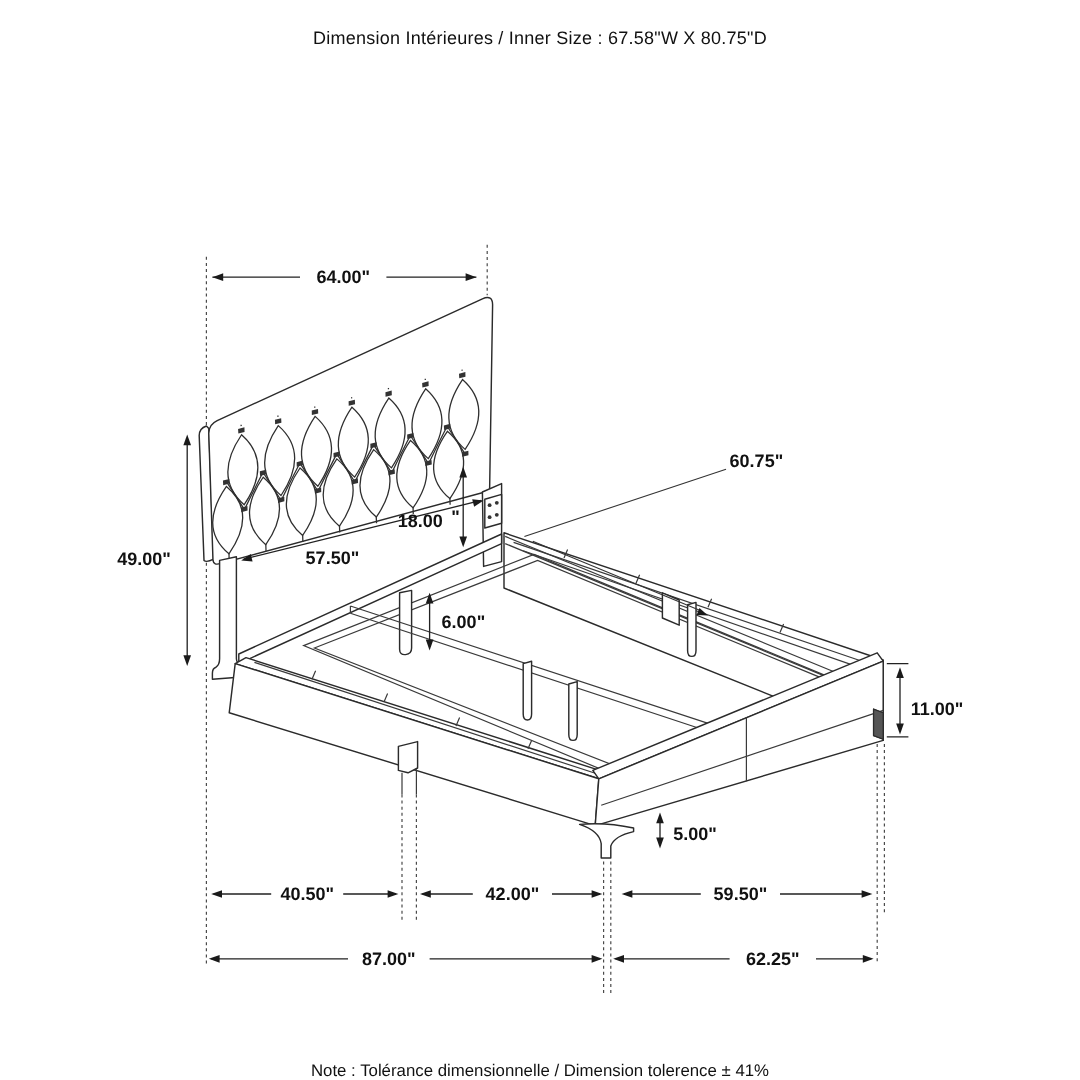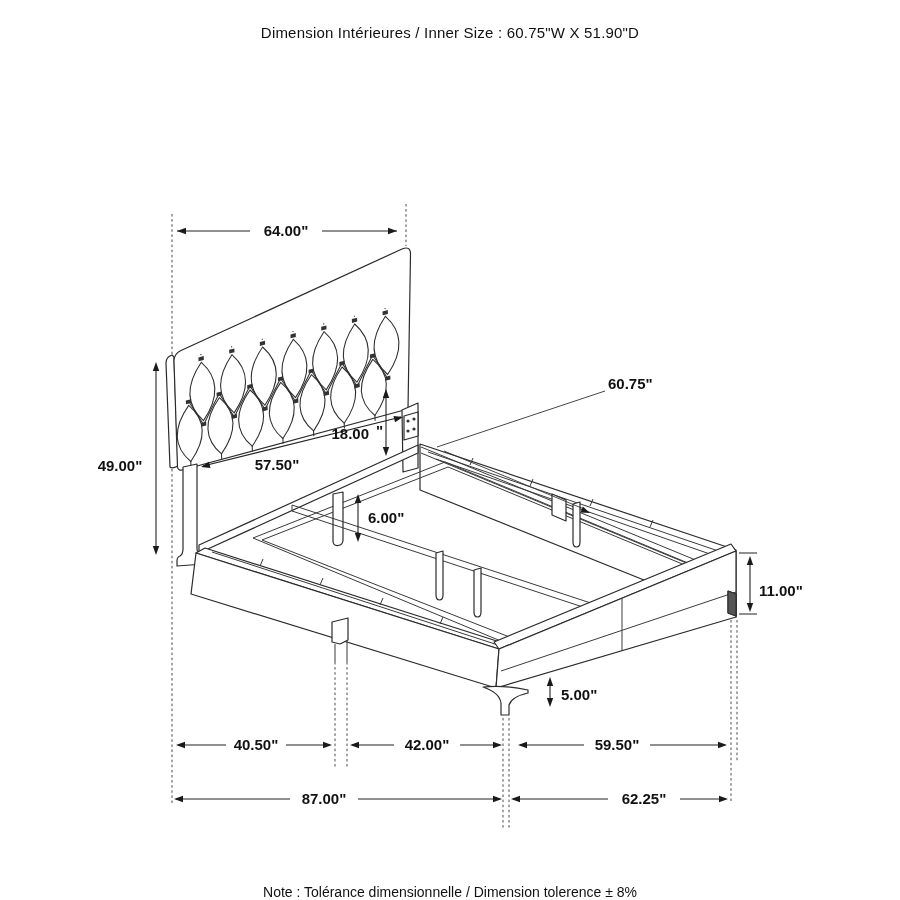--- a/index.html
+++ b/index.html
@@ -17,21 +17,21 @@
         font-family:"Liberation Sans",sans-serif;}
   #topnote{top:24px;font-size:15px;letter-spacing:.2px;}
   #botnote{top:884px;font-size:14px;}
   .tuftline{fill:none;stroke:#2f2f2f;stroke-width:1.05;}
   .btn{fill:#333;stroke:none;}
 </style>
 </head>
 <body>
 
 <div id="stage">
-  <div id="topnote" class="note">Dimension Intérieures / Inner Size : 60.75"W X 51.90"D</div>
+  <div id="topnote" class="note">Dimension Intérieures / Inner Size : 67.58"W X 80.75"D</div>
 
   <svg width="900" height="900" viewBox="0 0 900 900">
 
     <g>
       <path class="dash" d="M172,214 L172,803"></path>
       <path class="dash" d="M406,204 L406,246"></path>
       <path class="dash" d="M335,662 L335,768"></path>
       <path class="dash" d="M347,662 L347,768"></path>
       <path class="dash" d="M503,718 L503,828"></path>
       <path class="dash" d="M509,718 L509,828"></path>
@@ -244,14 +244,14 @@
       <text class="dlab" x="324" y="804" text-anchor="middle">87.00"</text>
     </g>
     <g>
       <path class="dim" d="M513,799 L608,799 M680,799 L726,799"></path>
       <polygon class="ah" points="511,799 520,795.8 520,802.2"></polygon>
       <polygon class="ah" points="728,799 719,795.8 719,802.2"></polygon>
       <text class="dlab" x="644" y="804" text-anchor="middle">62.25"</text>
     </g>
   </svg>
 
-  <div id="botnote" class="note">Note : Tolérance dimensionnelle / Dimension tolerence  ± 8%</div>
+  <div id="botnote" class="note">Note : Tolérance dimensionnelle / Dimension tolerence  ± 41%</div>
 </div>
 
 </body></html>

